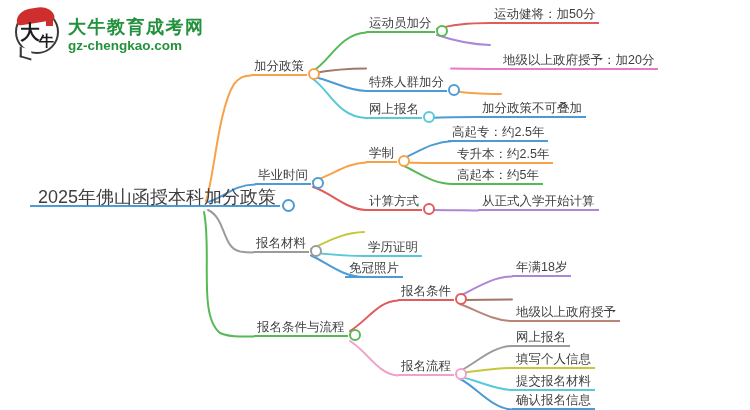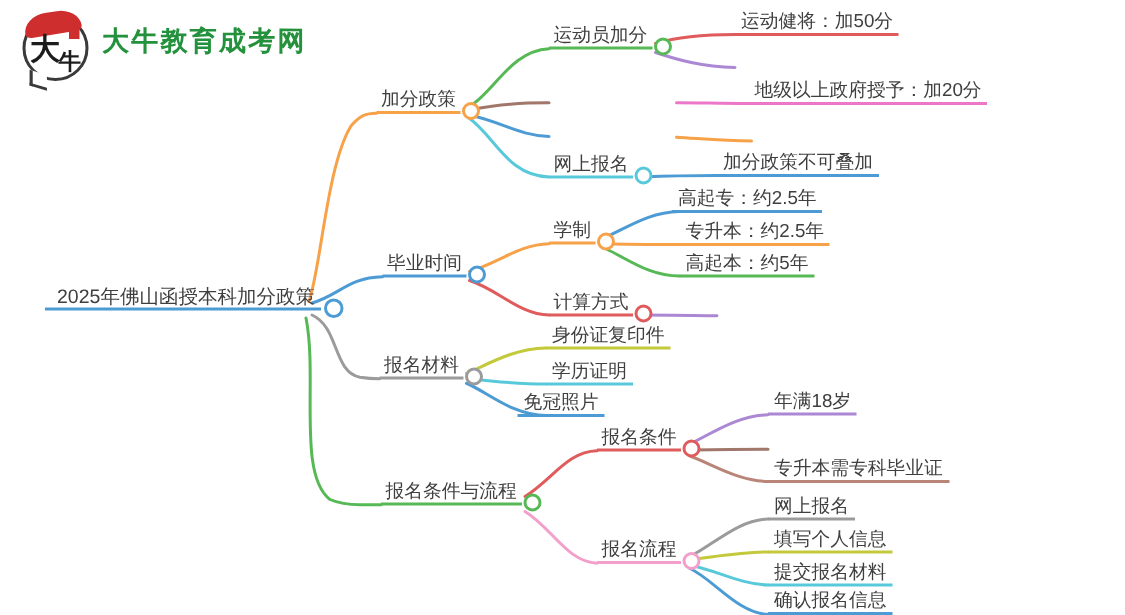--- a/index.html
+++ b/index.html
@@ -5,21 +5,21 @@
   html,body{margin:0;padding:0;}
   body{font-family:"Liberation Sans","DejaVu Sans",sans-serif;}
   .stage{position:relative;width:750px;height:410px;background:#ffffff;overflow:hidden;}
   .wires{position:absolute;left:0;top:0;z-index:1;}
   .wires path{fill:none;stroke-width:2;stroke-linecap:round;}
   .lbl{position:absolute;z-index:2;font-size:12.5px;line-height:15px;color:#3f3f3f;
        white-space:nowrap;border-bottom:2px solid #999;padding:0 3px;}
   .leaf{padding:0 4px;}
   .dot{position:absolute;right:-13px;bottom:-6px;width:8px;height:8px;background:#fff;
        border:2.5px solid #999;border-radius:50%;}
-  .lbl-root{font-size:13px;line-height:15px;padding:0 4px 0 8px;}
+  .lbl-root{font-size:18px;line-height:15px;padding:0 4px 0 8px;}
   .lbl-root .dot{width:9px;height:9px;right:-15px;bottom:-7px;}
   
   .logo{position:absolute;left:10px;top:6px;z-index:3;width:230px;height:58px;}
   .bubble{position:absolute;left:5px;top:4px;width:40px;height:40px;background:#fff;
           border:2px solid #3a3a3a;border-radius:50%;}
   .bubble-tail{position:absolute;left:3px;bottom:-7px;width:9px;height:9px;background:#fff;
           border-left:2px solid #3a3a3a;border-bottom:2px solid #3a3a3a;
           transform:skewX(18deg) rotate(18deg);}
   .arc{position:absolute;left:-1px;top:-4px;width:38px;height:15px;background:#cf2e2e;
        border-radius:19px 19px 5px 5px / 15px 15px 4px 4px;transform:rotate(-9deg);}
@@ -38,20 +38,21 @@
 
   <div class="logo">
     <div class="bubble">
       <i class="arc"></i>
       <i class="seal"></i>
       <span class="zi zi1">大</span>
       <span class="zi zi2">牛</span>
       <i class="bubble-tail"></i>
     </div>
     <div class="site-name">大牛教育成考网</div>
+    <div class="site-url">gz-chengkao.com</div>
   </div>
 
   <svg class="wires" width="750" height="410" viewBox="0 0 750 410">
 
     <path stroke="#f7a249" d="M206,201 C214,178 218,110 234,84 C240,77 244,75.5 251,75.5"></path>
     <path stroke="#4d9bd5" d="M208,202 C226,197 232,185 255,184.5"></path>
     <path stroke="#9b9b9b" d="M208,210 C226,218 222,248 240,251.5 Q246,252.5 253,252.5"></path>
     <path stroke="#57b956" d="M204,212 C212,252 198,316 220,333 Q228,336.5 240,336.5 L254,336.5"></path>
 
     <path stroke="#57b956" d="M313,71 C330,61 340,34 366,32.5"></path>
@@ -100,20 +101,24 @@
   <div class="lbl" style="left:251px;top:59px;border-color:#f7a249">
     <span>加分政策</span>
     <i class="dot" style="border-color:#f7a249"></i>
   </div>
   <div class="lbl" style="left:366px;top:16px;border-color:#57b956">
     <span>运动员加分</span>
     <i class="dot" style="border-color:#57b956"></i>
   </div>
   <div class="lbl leaf" style="left:490px;top:7px;border-color:#e05b5b">运动健将：加50分</div>
   <div class="lbl leaf" style="left:499px;top:53px;border-color:#ec77c8">地级以上政府授予：加20分</div>
+  <div class="lbl" style="left:366px;top:75px;border-color:#4d9bd5">
+    <span>特殊人群加分</span>
+    <i class="dot" style="border-color:#4d9bd5"></i>
+  </div>
   <div class="lbl" style="left:366px;top:102px;border-color:#58c9da">
     <span>网上报名</span>
     <i class="dot" style="border-color:#58c9da"></i>
   </div>
   <div class="lbl leaf" style="left:478px;top:101px;border-color:#4d9bd5">加分政策不可叠加</div>
 
   <div class="lbl" style="left:255px;top:168px;border-color:#4d9bd5">
     <span>毕业时间</span>
     <i class="dot" style="border-color:#4d9bd5"></i>
   </div>
@@ -121,39 +126,39 @@
     <span>学制</span>
     <i class="dot" style="border-color:#f7a249"></i>
   </div>
   <div class="lbl leaf" style="left:448px;top:125px;border-color:#4d9bd5">高起专：约2.5年</div>
   <div class="lbl leaf" style="left:453px;top:147px;border-color:#f7a249">专升本：约2.5年</div>
   <div class="lbl leaf" style="left:453px;top:168px;border-color:#57b956">高起本：约5年</div>
   <div class="lbl" style="left:366px;top:194px;border-color:#e05b5b">
     <span>计算方式</span>
     <i class="dot" style="border-color:#e05b5b"></i>
   </div>
+  <div class="lbl leaf" style="left:478px;top:194px;border-color:#ab87d4">从正式入学开始计算</div>
 
   <div class="lbl" style="left:253px;top:236px;border-color:#9b9b9b">
     <span>报名材料</span>
     <i class="dot" style="border-color:#9b9b9b"></i>
   </div>
-  <div class="lbl leaf" style="left:364px;top:216px;border-color:#c3c93a">身份证复印件</div>
   <div class="lbl leaf" style="left:364px;top:240px;border-color:#58c9da">学历证明</div>
   <div class="lbl leaf" style="left:345px;top:261px;border-color:#4d9bd5">免冠照片</div>
 
   <div class="lbl" style="left:254px;top:320px;border-color:#57b956">
     <span>报名条件与流程</span>
     <i class="dot" style="border-color:#57b956"></i>
   </div>
   <div class="lbl" style="left:398px;top:284px;border-color:#e05b5b">
     <span>报名条件</span>
     <i class="dot" style="border-color:#e05b5b"></i>
   </div>
   <div class="lbl leaf" style="left:512px;top:260px;border-color:#ab87d4">年满18岁</div>
-  <div class="lbl leaf" style="left:512px;top:305px;border-color:#b98578">专升本需专科毕业证</div>
+  <div class="lbl leaf" style="left:512px;top:305px;border-color:#b98578">地级以上政府授予</div>
   <div class="lbl" style="left:398px;top:359px;border-color:#f2a0cb">
     <span>报名流程</span>
     <i class="dot" style="border-color:#f2a0cb"></i>
   </div>
   <div class="lbl leaf" style="left:512px;top:330px;border-color:#9b9b9b">网上报名</div>
   <div class="lbl leaf" style="left:512px;top:374px;border-color:#58c9da">提交报名材料</div>
   <div class="lbl leaf" style="left:512px;top:352px;border-color:#c3c93a">填写个人信息</div>
   <div class="lbl leaf" style="left:512px;top:393px;border-color:#4d9bd5">确认报名信息</div>
 
 </div>

